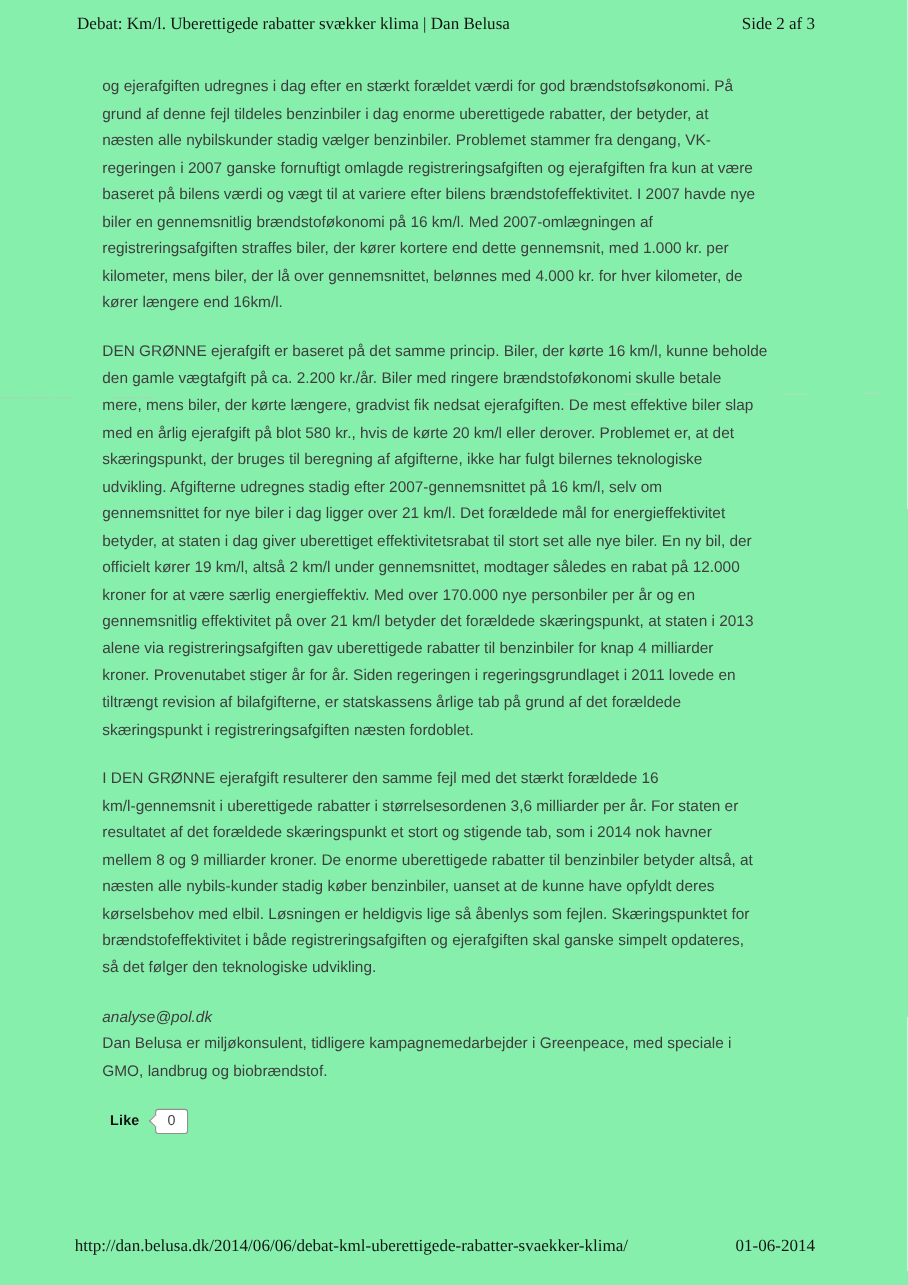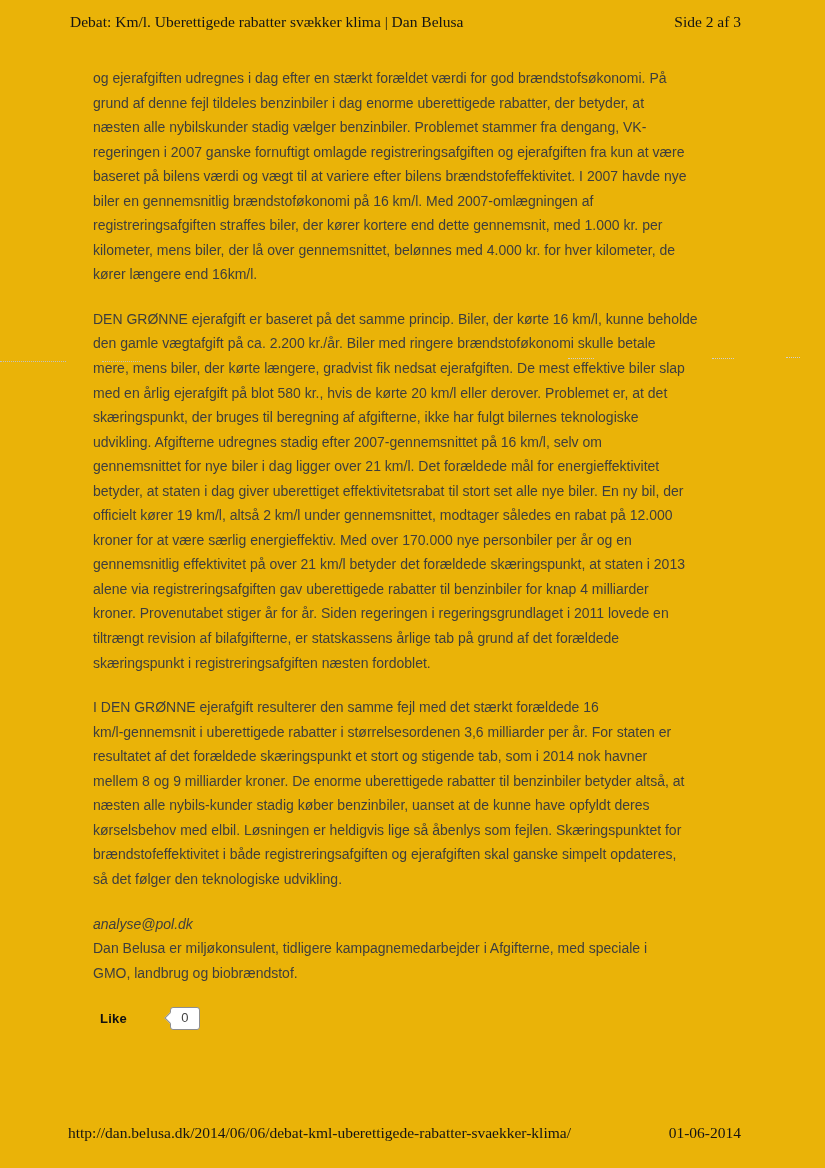--- a/index.html
+++ b/index.html
@@ -1,21 +1,21 @@
 <!DOCTYPE html>
 <html><head>
 <meta charset="utf-8">
 <style>
   * { margin: 0; padding: 0; box-sizing: border-box; }
   html, body { background: #ffffff; }
   .page {
     position: relative;
     width: 825px;
     height: 1168px;
-    background: #eab308;
+    background: #86efac;
     overflow: hidden;
     font-family: "Liberation Sans", sans-serif;
   }
   
   .print-header {
     position: absolute;
     top: 13px; left: 70px; right: 84px;
     display: flex;
     justify-content: space-between;
     align-items: baseline;
@@ -52,25 +52,25 @@
     margin-top: 2px;
     font-style: italic;
   }
   .article .byline {
     white-space: pre-line;
     margin-bottom: 16px;
   }
   
   .like-widget {
     display: flex;
+    align-items: center;
     margin-top: 22px;
     margin-left: 7px;
     cursor: pointer;
     width: max-content;
-    gap: 29px;
   }
   .like-label {
     font-weight: bold;
     font-size: 13px;
     color: #111111;
     letter-spacing: 0.2px;
   }
   .like-bubble {
     position: relative;
     margin-left: 14px;
@@ -148,21 +148,21 @@
 km/l-gennemsnit i uberettigede rabatter i størrelsesordenen 3,6 milliarder per år. For staten er
 resultatet af det forældede skæringspunkt et stort og stigende tab, som i 2014 nok havner
 mellem 8 og 9 milliarder kroner. De enorme uberettigede rabatter til benzinbiler betyder altså, at
 næsten alle nybils-kunder stadig køber benzinbiler, uanset at de kunne have opfyldt deres
 kørselsbehov med elbil. Løsningen er heldigvis lige så åbenlys som fejlen. Skæringspunktet for
 brændstofeffektivitet i både registreringsafgiften og ejerafgiften skal ganske simpelt opdateres,
 så det følger den teknologiske udvikling.</div>
 
     <div class="email-line">analyse@pol.dk</div>
 
-    <div class="byline">Dan Belusa er miljøkonsulent, tidligere kampagnemedarbejder i Afgifterne, med speciale i
+    <div class="byline">Dan Belusa er miljøkonsulent, tidligere kampagnemedarbejder i Greenpeace, med speciale i
 GMO, landbrug og biobrændstof.</div>
 
     <div class="like-widget">
       <span class="like-label">Like</span>
       <span class="like-bubble">
         <span class="like-bubble-tail"></span>
         <span>0</span>
       </span>
     </div>
   </div>

